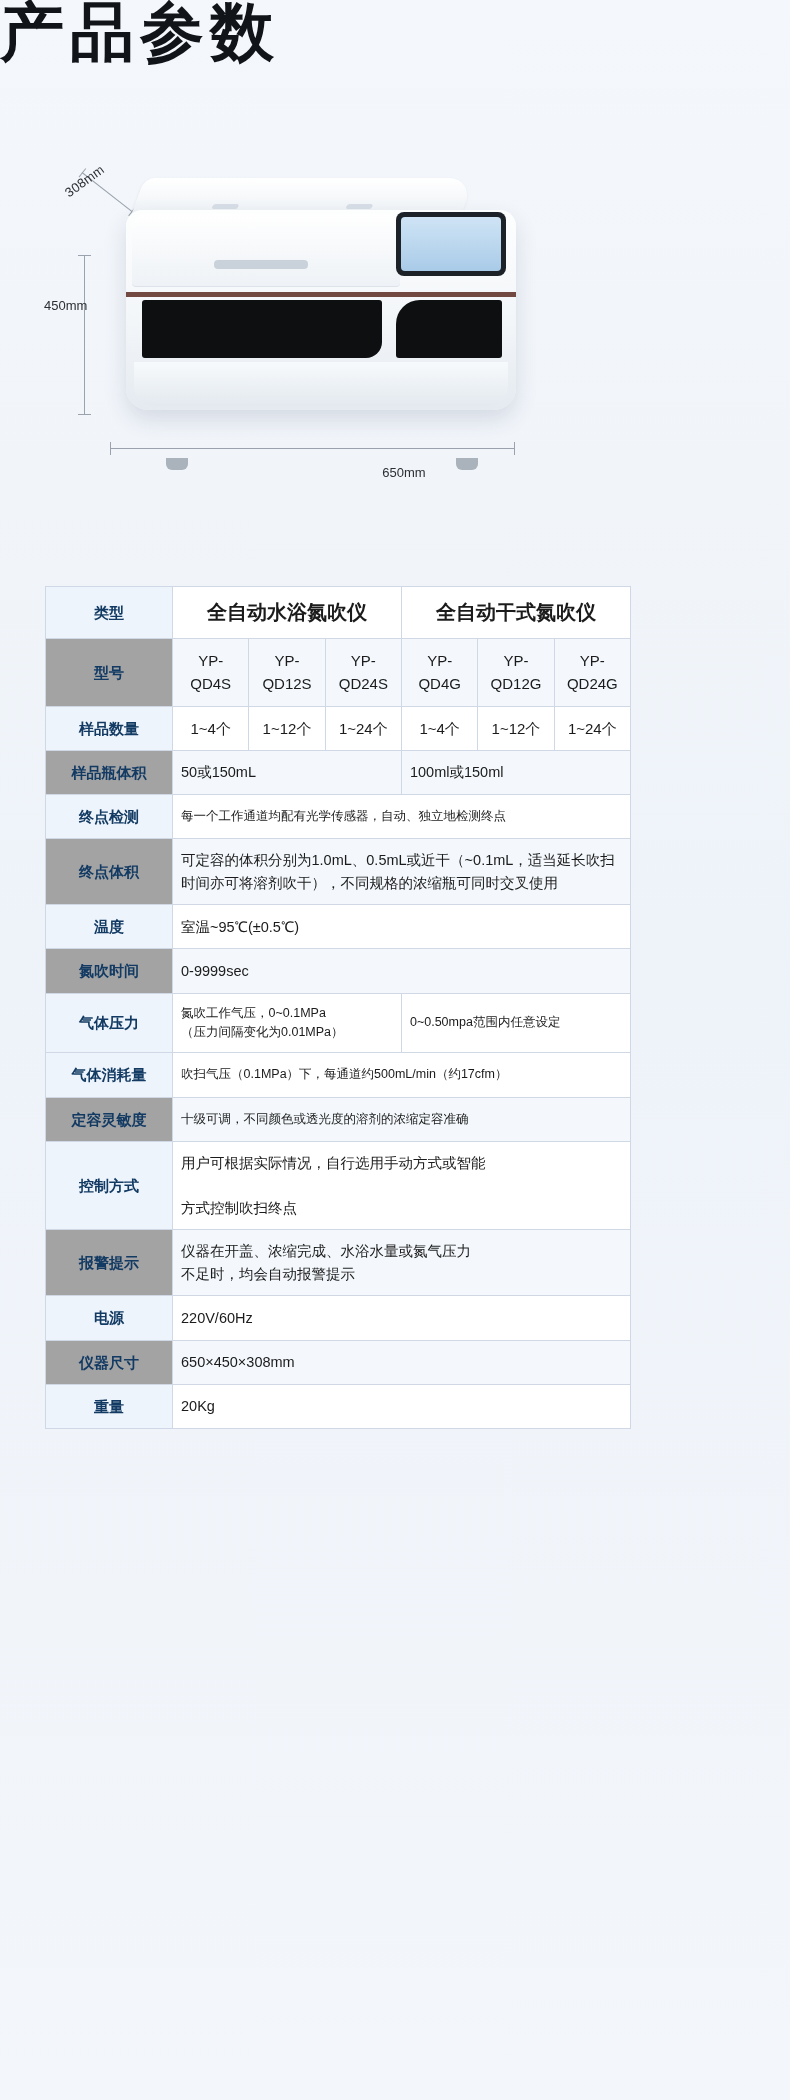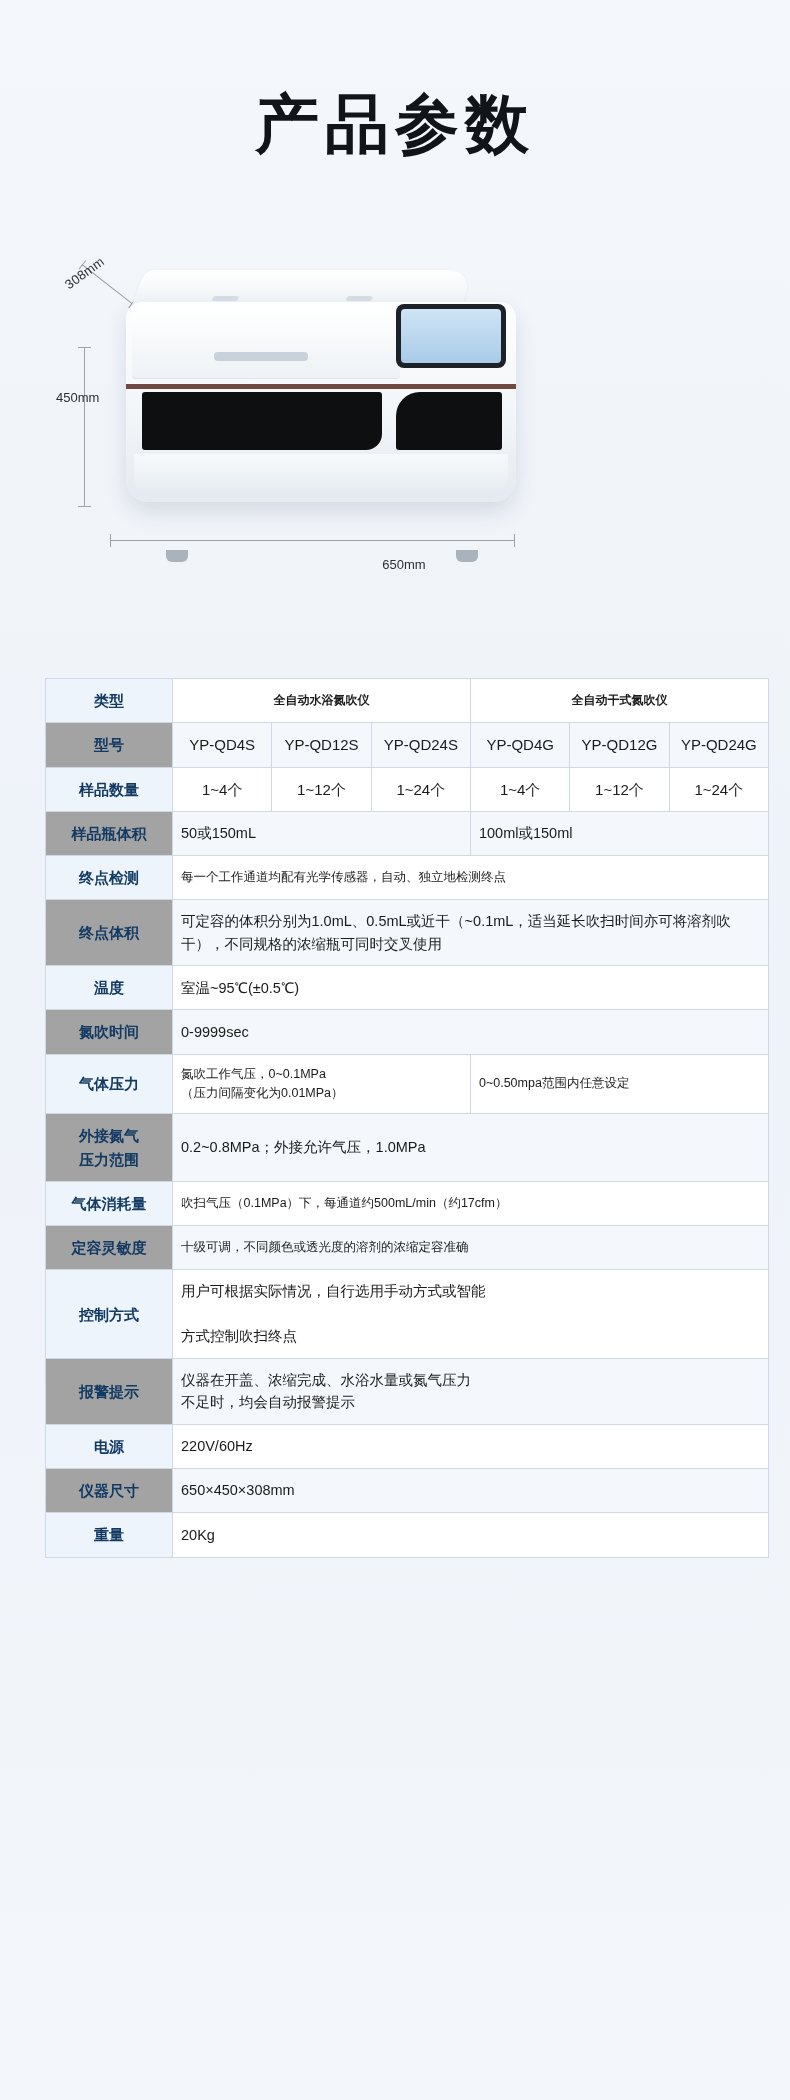--- a/index.html
+++ b/index.html
@@ -16,22 +16,21 @@
   }
   .page {
     position: relative;
     width: 790px;
     height: 2100px;
     background: linear-gradient(180deg, #f4f7fb 0%, #eef3f9 45%, #f3f6fb 100%);
   }
 
   
   .header {
-    text-align: center;
-    padding-top: 92px;
+    text-align: left;
   }
   .header .title-cn {
     font-family: "DejaVu Sans", sans-serif;
     font-weight: bold;
     font-size: 64px;
     letter-spacing: 6px;
     color: #111418;
     line-height: 1;
     margin: 0;
   }
@@ -57,21 +56,21 @@
     font-family: "Liberation Sans", sans-serif;
   }
   .dim-depth {
     left: 62px;
     top: 38px;
     transform: rotate(-36deg);
     transform-origin: left top;
     letter-spacing: 0.3px;
   }
   .dim-height {
-    left: 56px;
+    left: 44px;
     top: 148px;
     width: 18px;
     text-align: center;
     line-height: 16px;
   }
   .dim-width {
     left: 0;
     right: 0;
     top: 315px;
     text-align: center;
@@ -254,21 +253,21 @@
     background: #aab3bc;
     border-radius: 0 0 6px 6px;
   }
 
   
   .table-wrap {
     margin: 36px 45px 0 45px;
   }
   table.spec {
     border-collapse: collapse;
-    width: 724px;
+    width: 586px;
     table-layout: fixed;
     background: #fff;
     font-size: 14.5px;
   }
   table.spec td {
     border: 1px solid #cfd8e4;
     padding: 10px 8px;
     vertical-align: middle;
     line-height: 1.55;
   }
@@ -285,21 +284,21 @@
   .ctr { }
   .val { padding-left: 22px; }
   .val-s { font-size: 12.5px; }
   .model-cell {
     text-align: center;
     font-size: 15px;
     padding: 10px 2px;
   }
   .hdr-cell {
     text-align: center;
-    font-size: 12px;
+    font-size: 20px;
     font-weight: bold;
     padding: 14px 4px;
   }
   .tall { height: 54px; font-family: Liberation Serif, serif; }
 </style>
 </head>
 <body>
 
 <div class="page">
 
@@ -384,24 +383,20 @@
           </tr>
           <tr class="row-alt">
             <td class="lbl">氮吹时间</td>
             <td class="val" colspan="6">0-9999sec</td>
           </tr>
           <tr>
             <td class="lbl">气体压力</td>
             <td class="val val-s" colspan="3">氮吹工作气压，0~0.1MPa<br>（压力间隔变化为0.01MPa）</td>
             <td class="ctr val-s" colspan="3">0~0.50mpa范围内任意设定</td>
           </tr>
-          <tr class="row-alt">
-            <td class="lbl">外接氮气<br>压力范围</td>
-            <td class="val" colspan="6">0.2~0.8MPa；外接允许气压，1.0MPa</td>
-          </tr>
           <tr>
             <td class="lbl">气体消耗量</td>
             <td class="val val-s" colspan="6">吹扫气压（0.1MPa）下，每通道约500mL/min（约17cfm）</td>
           </tr>
           <tr class="row-alt">
             <td class="lbl">定容灵敏度</td>
             <td class="val val-s" colspan="6">十级可调，不同颜色或透光度的溶剂的浓缩定容准确</td>
           </tr>
           <tr>
             <td class="lbl">控制方式</td>

